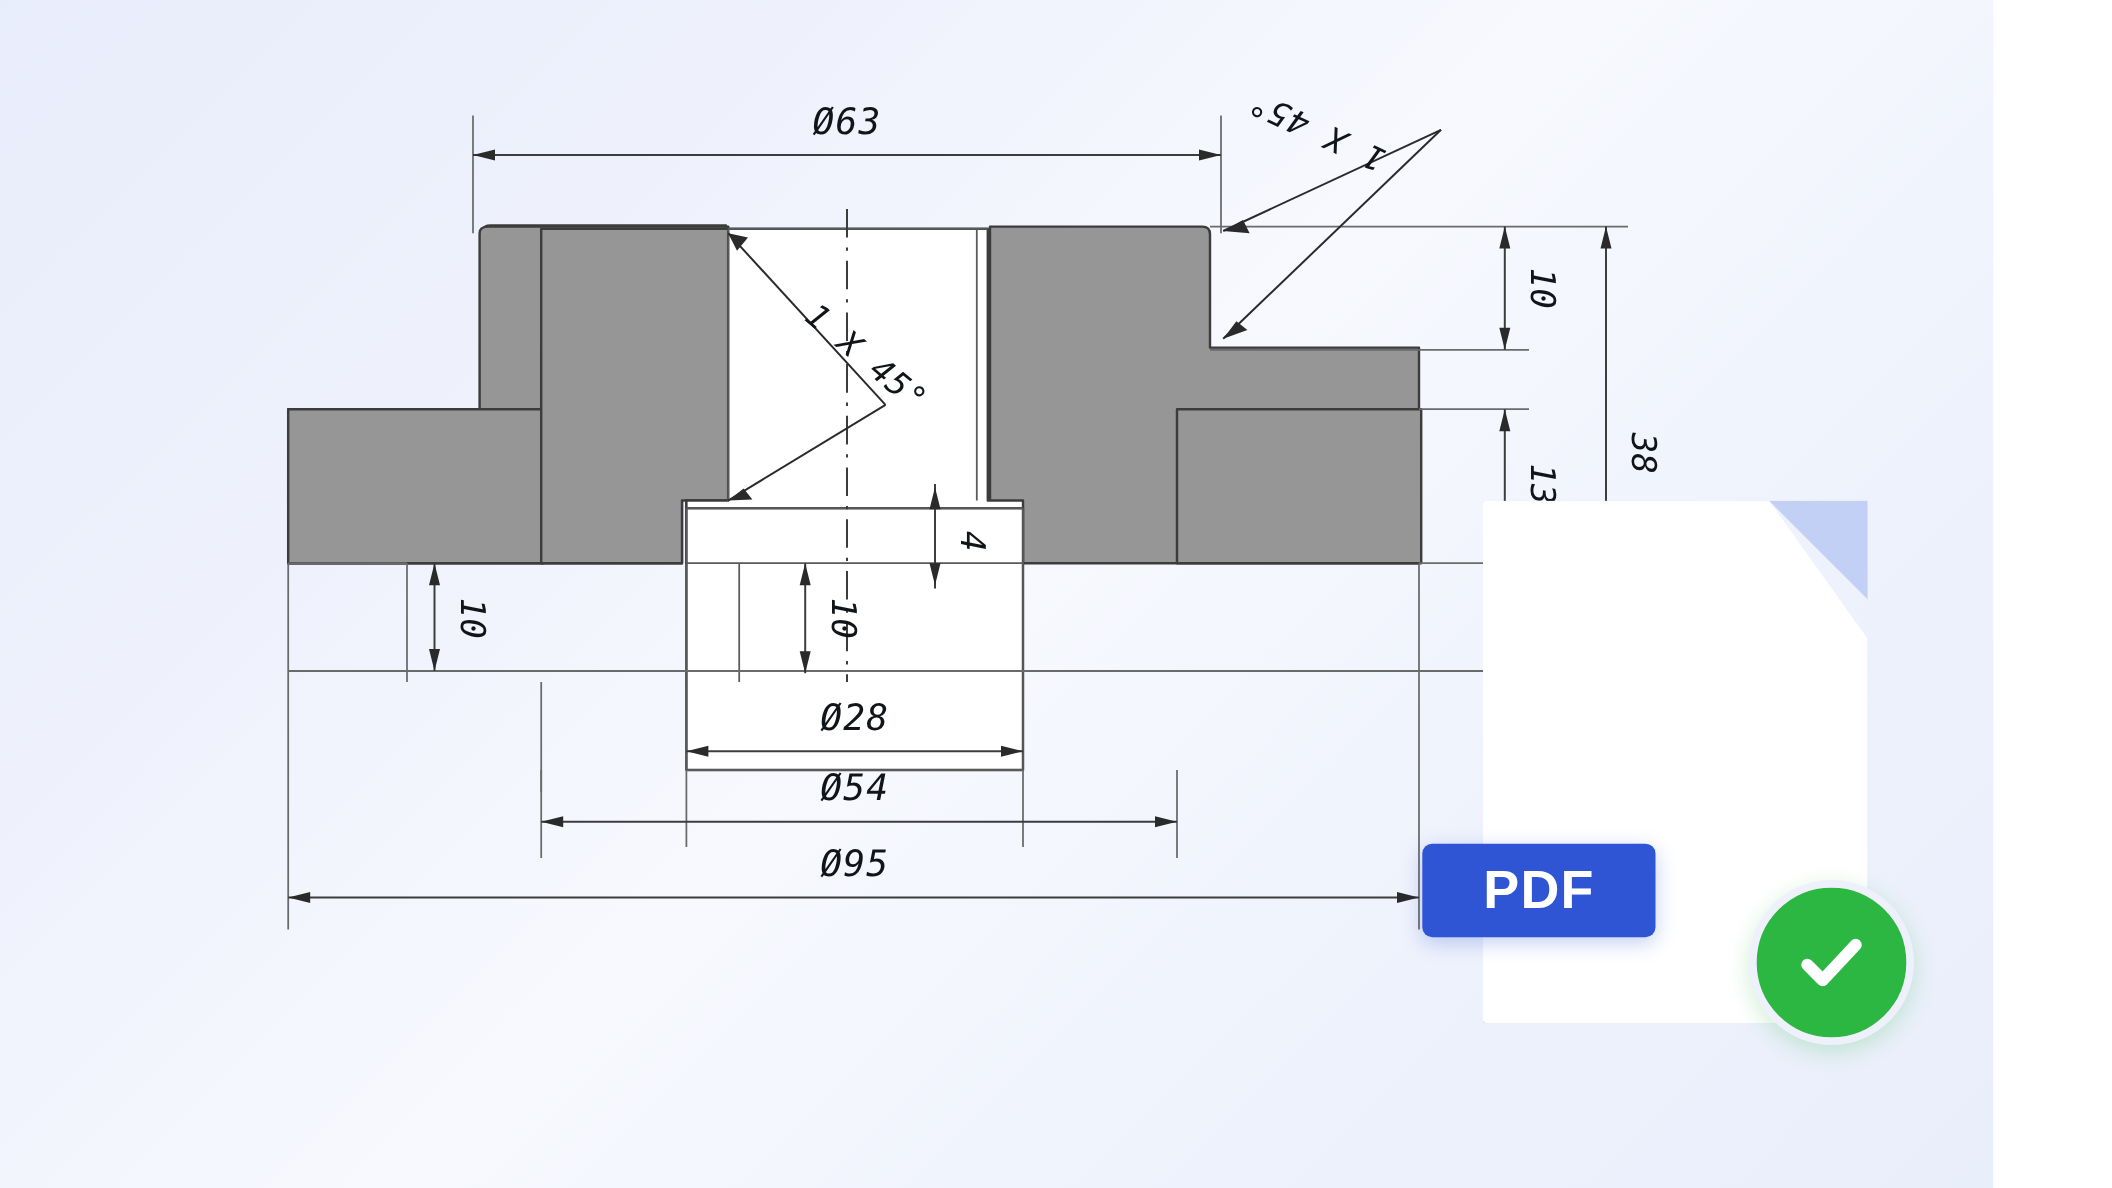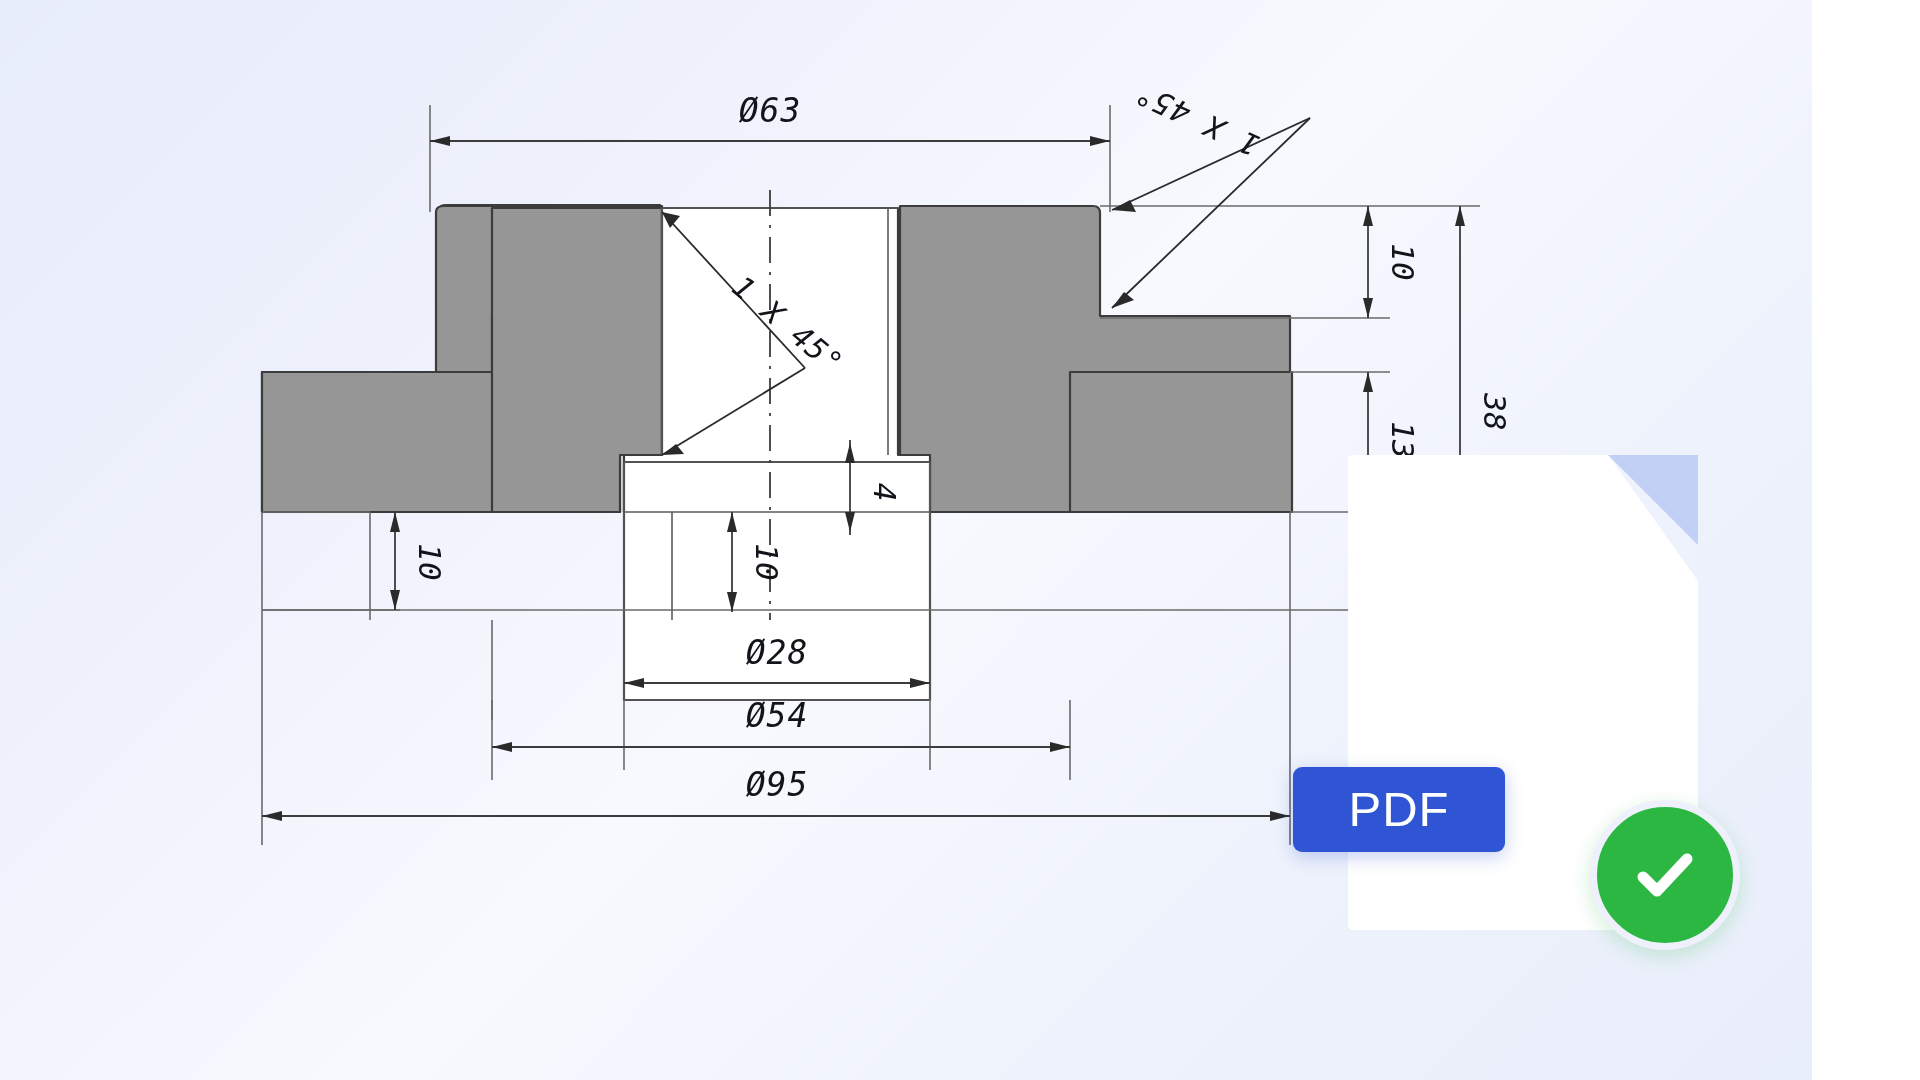--- a/index.html
+++ b/index.html
@@ -70,21 +70,21 @@
     display: flex;
     align-items: center;
     justify-content: center;
     box-shadow: 0 5px 18px rgba(47, 85, 212, 0.28);
   }
 
   .pdf-chip-label {
     color: #ffffff;
     font-family: "Liberation Sans", sans-serif;
     font-size: 49px;
-    font-weight: normal;
+    font-weight: bold;
     letter-spacing: 1px;
     line-height: 1;
   }
 
   .check-badge {
     position: absolute;
     left: 242px;
     top: 345px;
     width: 150px;
     height: 150px;

